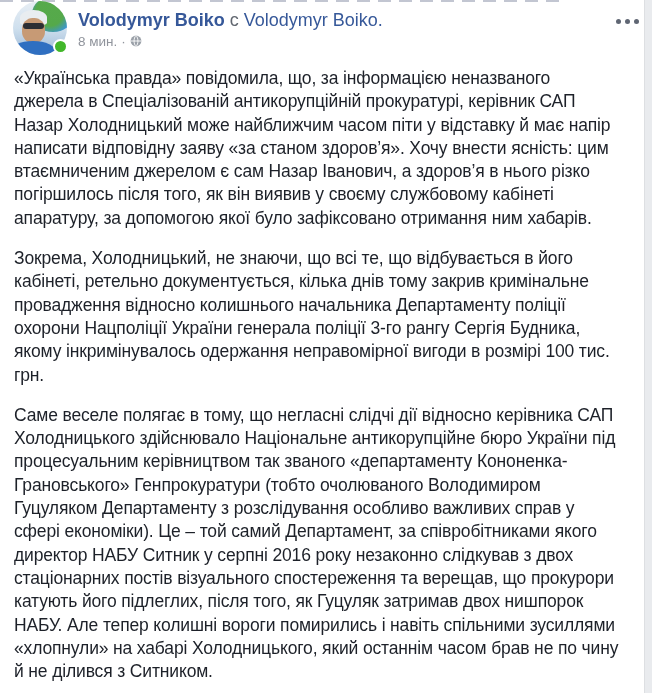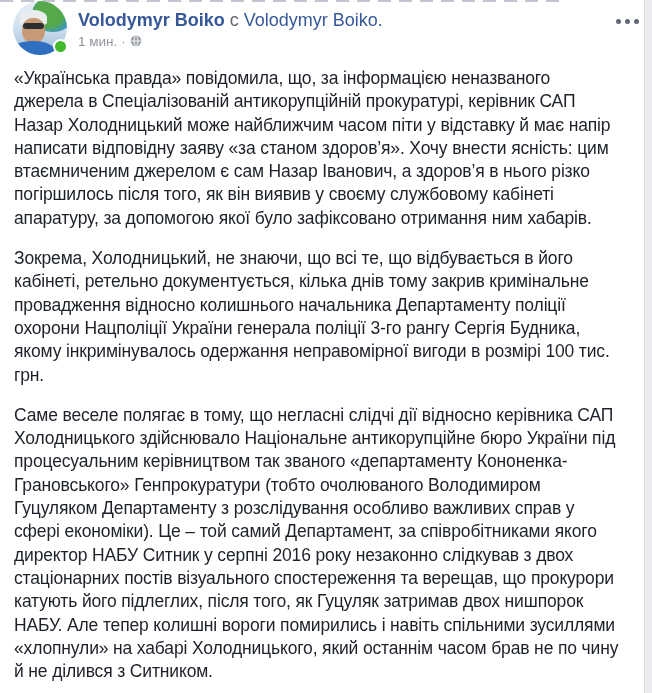--- a/index.html
+++ b/index.html
@@ -89,21 +89,21 @@
     </div>
     <div class="online-dot"></div>
 
     <div class="author-line">
       <span class="author-name">Volodymyr Boiko</span>
       <span class="connector">с</span>
       <span class="shared-name">Volodymyr Boiko.</span>
     </div>
 
     <div class="meta-line">
-      <span>1 мин.</span>
+      <span>8 мин.</span>
       <span class="sep">·</span>
       <span class="globe-icon">
         <svg viewBox="0 0 12 12" width="12" height="12">
           <circle cx="6" cy="6" r="5.4" fill="#9aa0a8"></circle>
           <path d="M0.6 6 H11.4 M6 0.6 C3.4 3,3.4 9,6 11.4 C8.6 9,8.6 3,6 0.6" stroke="#ffffff" stroke-width="0.9" fill="none"></path>
         </svg>
       </span>
     </div>
 
     <div class="menu-dots">

